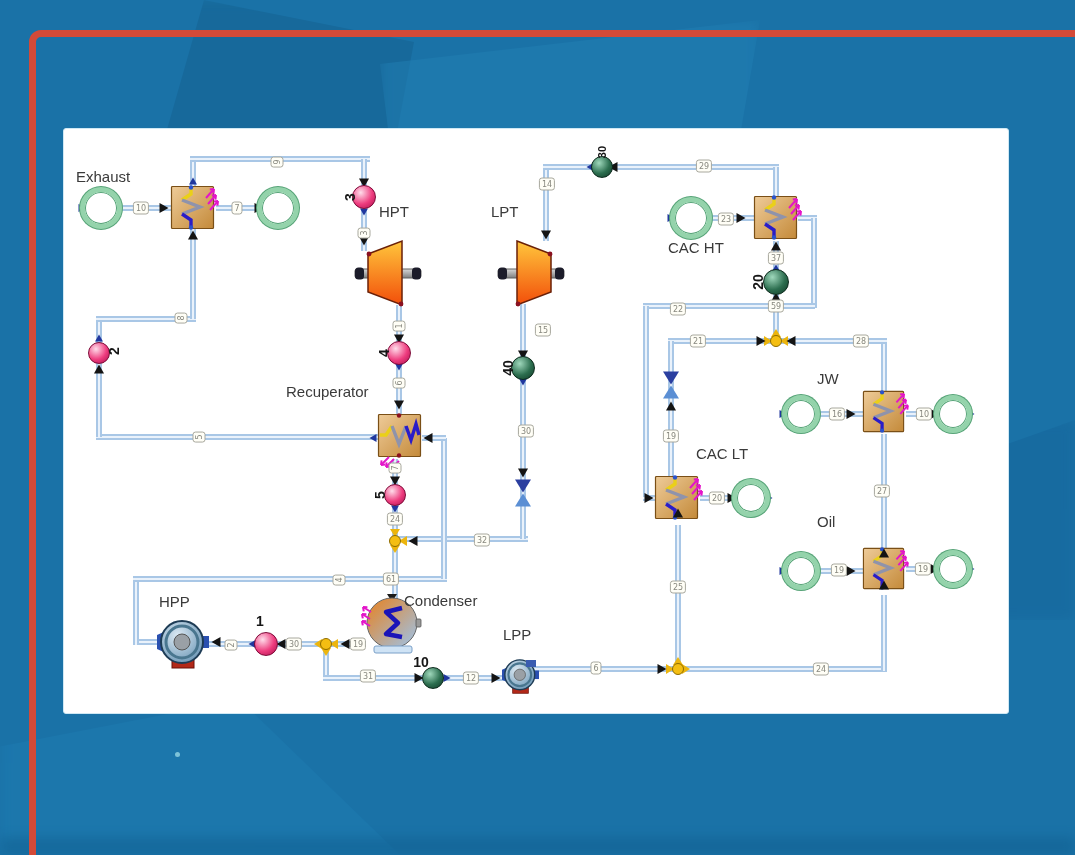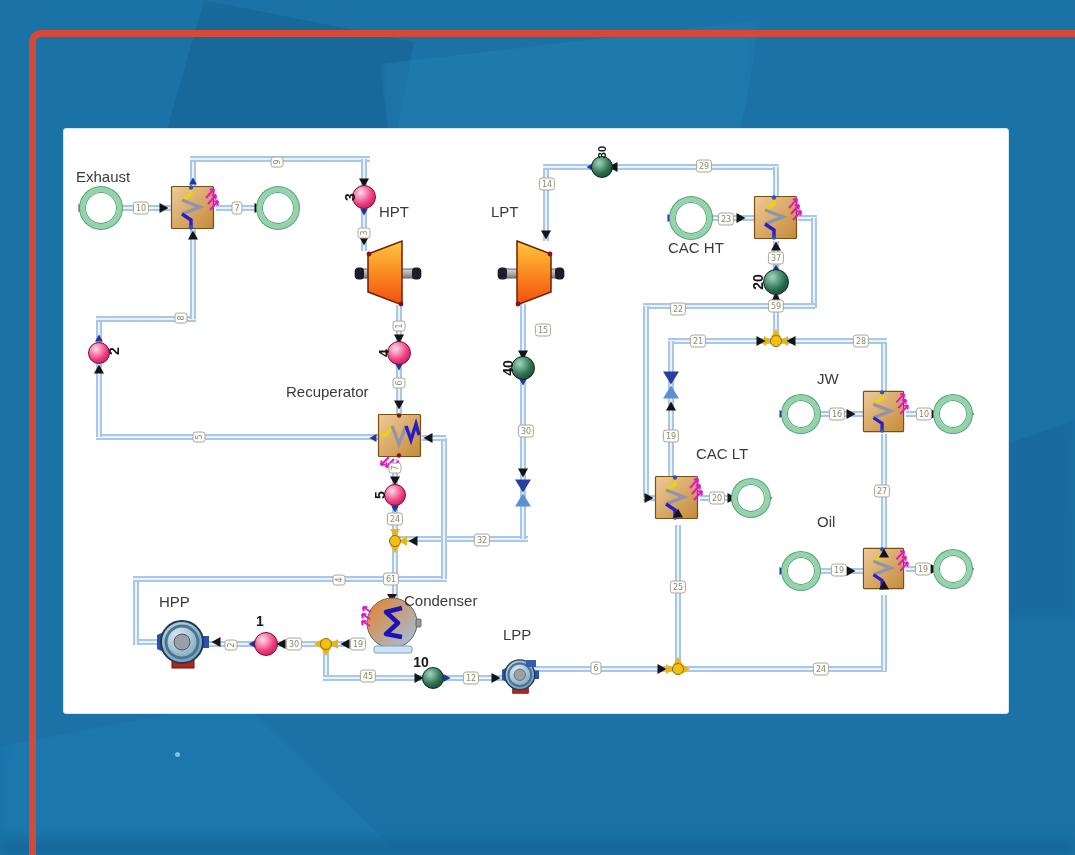--- a/index.html
+++ b/index.html
@@ -366,21 +366,21 @@
   <span class="sl rot" style="left:335px;top:254px">6</span>
   <span class="sl rot" style="left:331px;top:339px">7</span>
   <span class="sl" style="left:331px;top:390px">24</span>
   <span class="sl" style="left:418px;top:411px">32</span>
   <span class="sl" style="left:327px;top:450px">61</span>
   <span class="sl rot" style="left:275px;top:451px">4</span>
   <span class="sl rot" style="left:135px;top:308px">5</span>
   <span class="sl rot" style="left:167px;top:516px">2</span>
   <span class="sl" style="left:230px;top:515px">30</span>
   <span class="sl" style="left:294px;top:515px">19</span>
-  <span class="sl" style="left:304px;top:547px">45</span>
+  <span class="sl" style="left:304px;top:547px">31</span>
   <span class="sl" style="left:407px;top:549px">12</span>
   <span class="sl" style="left:532px;top:539px">6</span>
   <span class="sl" style="left:614px;top:458px">25</span>
   <span class="sl" style="left:757px;top:540px">24</span>
   <span class="sl" style="left:818px;top:362px">27</span>
   <span class="sl" style="left:797px;top:212px">28</span>
   <span class="sl" style="left:634px;top:212px">21</span>
   <span class="sl" style="left:607px;top:307px">19</span>
   <span class="sl" style="left:614px;top:180px">22</span>
   <span class="sl" style="left:712px;top:177px">59</span>

